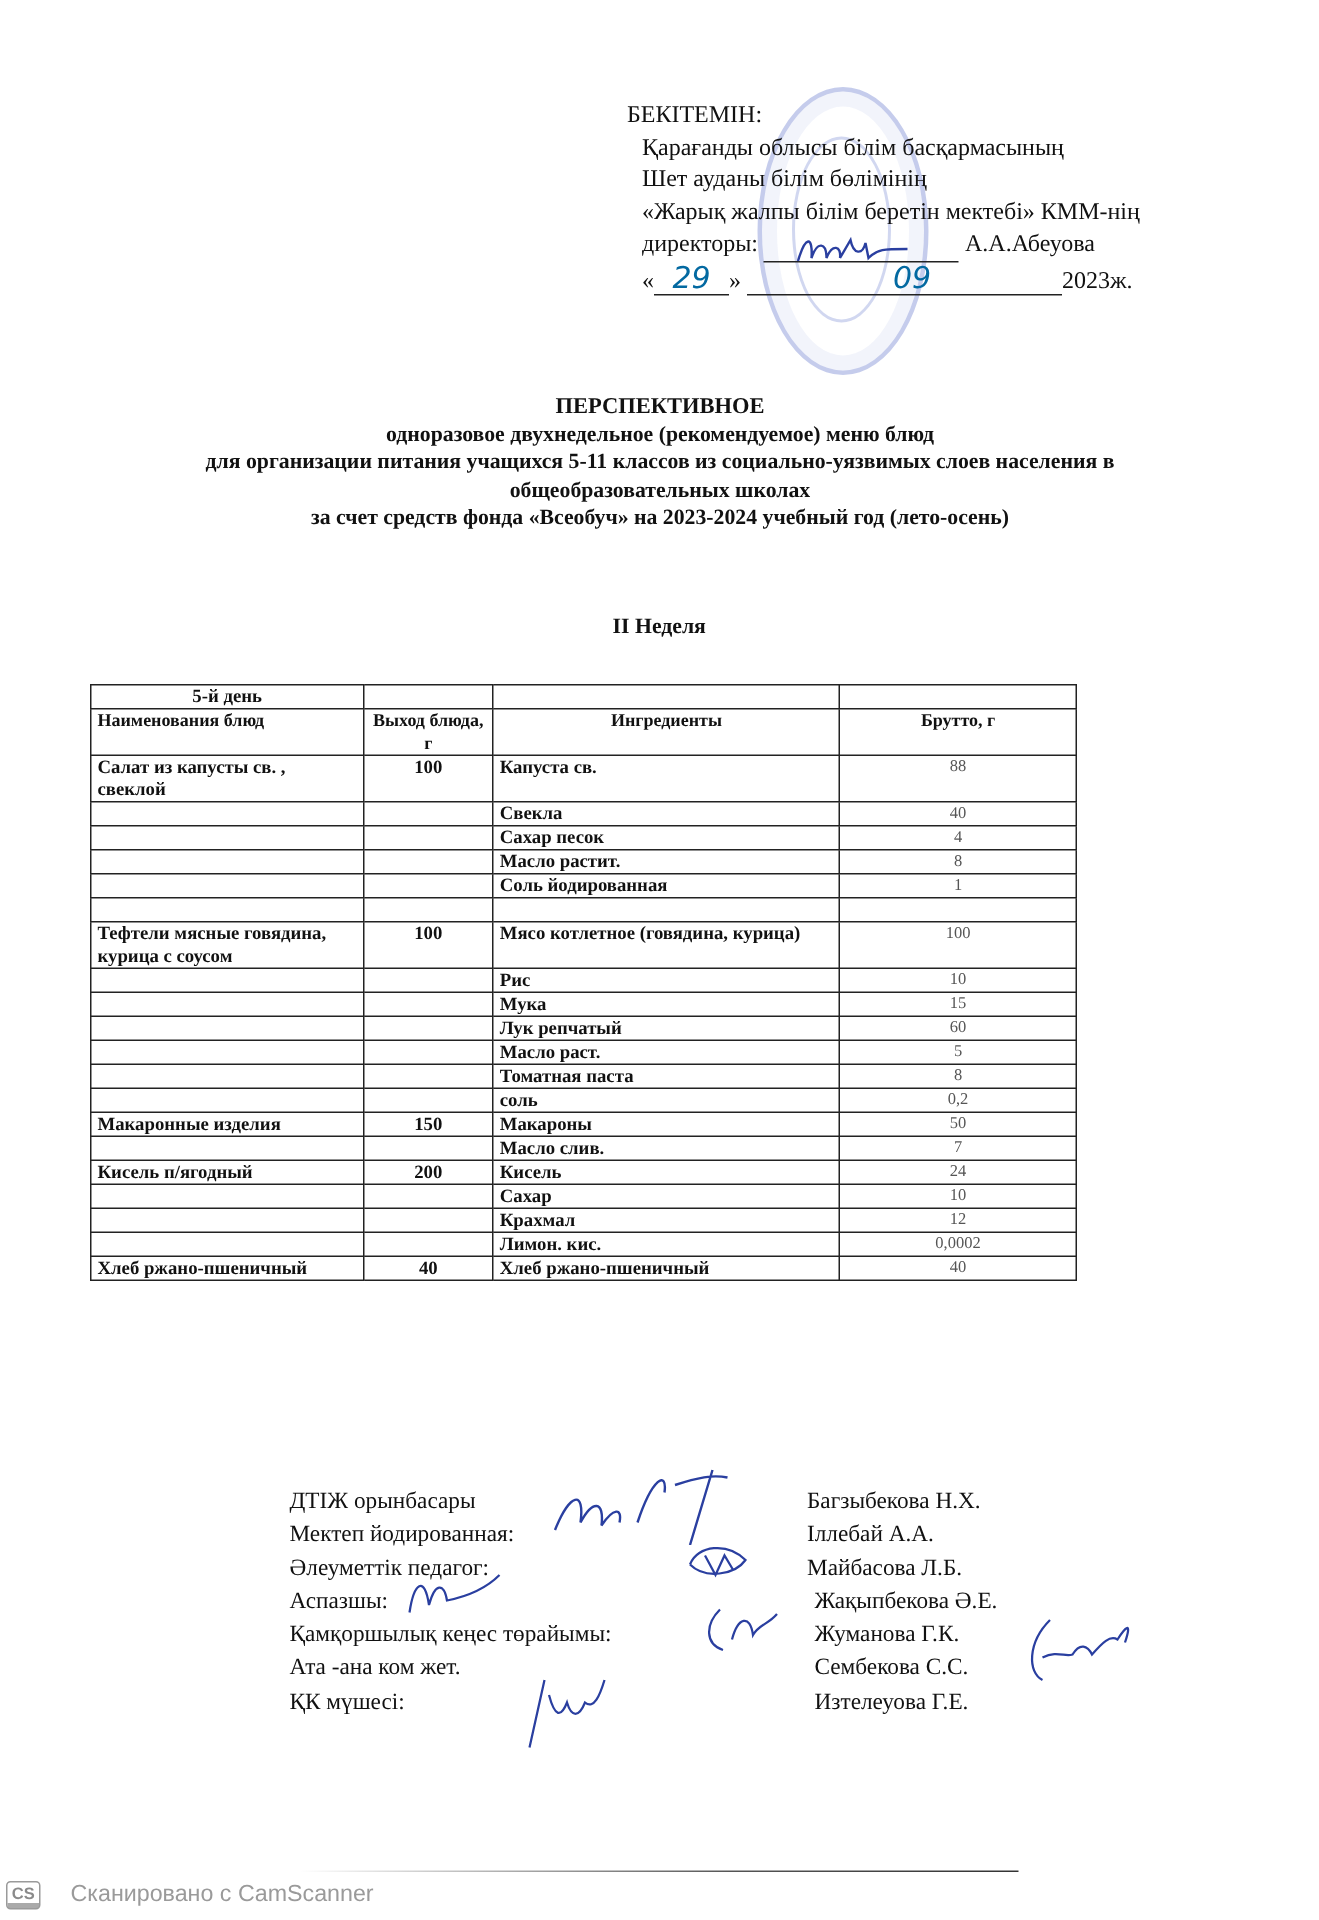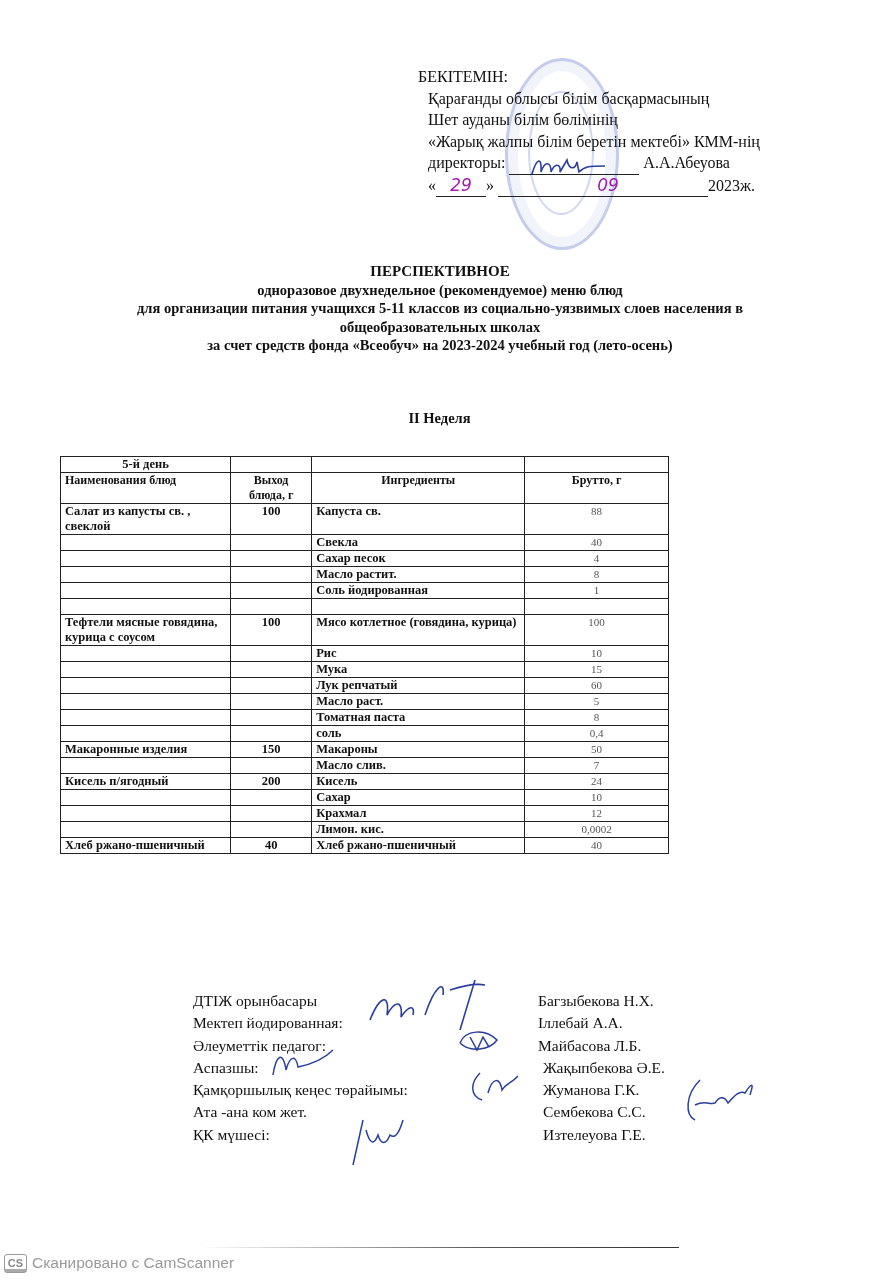--- a/index.html
+++ b/index.html
@@ -7,21 +7,21 @@
     width: 879px; height: 1280px; background: #ffffff; position: relative; overflow: hidden;
     font-family: "Liberation Serif", "DejaVu Serif", serif; color: #111;
   }
   .approval {
     position: absolute; left: 418px; top: 66px; width: 420px;
     font-size: 16px; line-height: 21.5px;
   }
   .approval .line { white-space: nowrap; }
   .approval .ttl { padding-left: 10px; }
   .uline { display: inline-block; border-bottom: 1px solid #222; text-align: center; }
-  .hand { font-family: "DejaVu Sans", sans-serif; font-style: italic; color: #a21caf; font-size: 17px; }
+  .hand { font-family: "DejaVu Sans", sans-serif; font-style: italic; color: #0369a1; font-size: 20px; }
   .stamp {
     position: absolute; left: 505px; top: 58px; width: 108px; height: 186px;
     border-radius: 50%; border: 3px solid rgba(90,110,200,0.35);
     box-shadow: inset 0 0 0 10px rgba(90,110,200,0.08);
   }
   .stamp-inner {
     position: absolute; left: 20px; top: 30px; width: 62px; height: 120px; border-radius: 50%;
     border: 2px solid rgba(90,110,200,0.28);
   }
   .sig-dir {
@@ -30,21 +30,21 @@
   .title-block {
     position: absolute; left: 40px; top: 262px; width: 800px; text-align: center;
     font-weight: bold; font-size: 14.5px; line-height: 18.5px;
   }
   .title-block .main { font-size: 15px; font-family: Liberation Serif, serif; }
   .week {
     position: absolute; left: 0; top: 410px; width: 879px; text-align: center;
     font-weight: bold; font-size: 14.5px;
   }
   table.menu {
-    position: absolute; left: 60px; top: 456px; width: 609px;
+    position: absolute; left: 60px; top: 456px; width: 658px;
     border-collapse: collapse; font-size: 12.5px; font-family: "Liberation Serif", serif;
   }
   table.menu td, table.menu th {
     border: 1.5px solid #222; padding: 0 4px; vertical-align: top; line-height: 15px; height: 15px;
   }
   table.menu col.c1 { width: 201px; }
   table.menu col.c2 { width: 95px; }
   table.menu col.c3 { width: 261px; }
   table.menu col.c4 { width: 180px; }
   .day-row td { height: 22px; font-weight: bold; text-align: center; vertical-align: middle; }
@@ -67,21 +67,21 @@
   .footer-rule {
     position: absolute; left: 200px; top: 1247px; width: 479px; height: 1px;
     background: linear-gradient(to right, rgba(0,0,0,0), #555 60%, #333);
   }
   .camscanner {
     position: absolute; left: 4px; top: 1253px; height: 20px; display: flex; align-items: center;
     font-family: "Liberation Sans", sans-serif; color: #9a9a9a; font-size: 15.5px;
   }
   .cs-logo {
     display: inline-block; width: 21px; height: 17px; border: 1.5px solid #9a9a9a; border-radius: 3px;
-    font-size: 11px; font-weight: bold; line-height: 17px; text-align: center; margin-right: 5px; color: #8a8a8a;
+    font-size: 11px; font-weight: bold; line-height: 17px; text-align: center; margin-right: 20px; color: #8a8a8a;
     background: linear-gradient(to bottom, #fff 80%, #aaa 80%);
   }
 </style>
 </head>
 <body>
 
 <div class="stamp">
     <div class="stamp-inner"></div>
   </div>
 
@@ -204,21 +204,21 @@
       <tr>
         <td class="dish"></td>
         <td class="yield"></td>
         <td class="ing">Томатная паста</td>
         <td class="gross">8</td>
       </tr>
       <tr>
         <td class="dish"></td>
         <td class="yield"></td>
         <td class="ing">соль</td>
-        <td class="gross">0,4</td>
+        <td class="gross">0,2</td>
       </tr>
       <tr>
         <td class="dish">Макаронные изделия</td>
         <td class="yield">150</td>
         <td class="ing">Макароны</td>
         <td class="gross">50</td>
       </tr>
       <tr>
         <td class="dish"></td>
         <td class="yield"></td>

